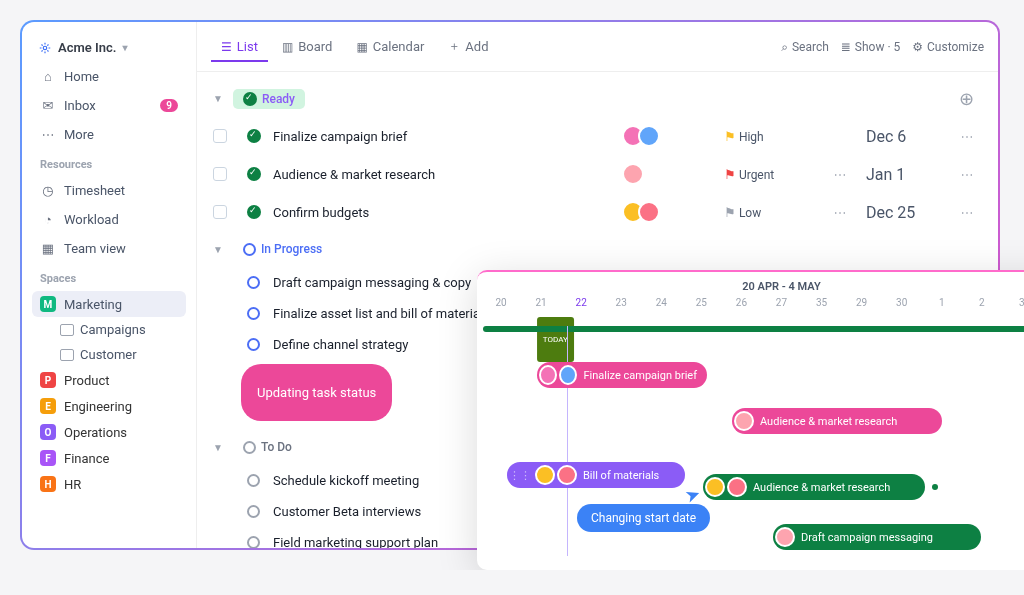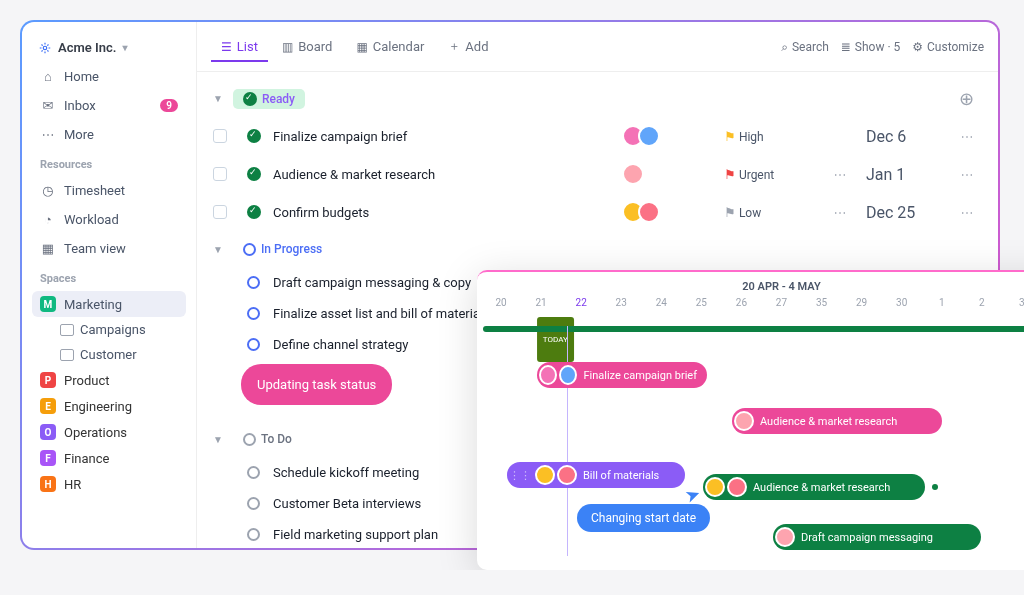--- a/index.html
+++ b/index.html
@@ -44,21 +44,21 @@
 .avatars{display:flex}
 .av{width:22px;height:22px;border-radius:50%;border:2px solid #fff;margin-left:-6px}
 .flag{font-size:13px}
 .flag.high{color:#fbbf24}
 .flag.urgent{color:#ef4444}
 .flag.low{color:#9ca3af}
 .prio{color:#4a5568;font-size:12px}
 .dots{color:#9ca3af;cursor:pointer;text-align:center}
 .date{color:#4a5568;font-size:16px}
 .plus-circ{color:#9ca3af;font-size:18px}
-.pink-pill{background:#ec4899;color:#fff;padding:13px 16px;border-radius:20px;font-size:13px;display:inline-block;margin-left:44px;margin-top:4px;margin-bottom:16px}
+.pink-pill{background:#ec4899;color:#fff;padding:21px 16px;border-radius:20px;font-size:13px;display:inline-block;margin-left:44px;margin-top:4px;margin-bottom:8px}
 
 
 .timeline{position:absolute;left:455px;top:248px;width:609px;height:300px;background:#fff;border-radius:10px;box-shadow:0 8px 40px rgba(0,0,0,0.15);border-top:2px solid #ff6bcb}
 .tl-head{text-align:center;padding:8px 0 4px;font-size:11px;font-weight:600;color:#4a5568}
 .tl-dates{display:grid;grid-template-columns:repeat(15,1fr);padding:0 4px;font-size:10px;color:#9ca3af;text-align:center}
 .tl-dates .today-col{color:#7c3aed;font-weight:400}
 .today-badge{position:absolute;top:45px;left:calc(4px + 2*34.4px);background:#4d7c0f;color:#fff;font-size:8px;padding:18px 6px;border-radius:3px;transform:translateX(-35%)}
 .tl-bar-area{position:relative;height:230px;margin-top:18px}
 .tl-green{position:absolute;top:0;left:6px;right:6px;height:6px;background:#0d8043;border-radius:3px}
 .today-line{position:absolute;top:0;bottom:0;left:calc(4px + 2*34.4px + 17px);width:1px;background:#c4b5fd}

